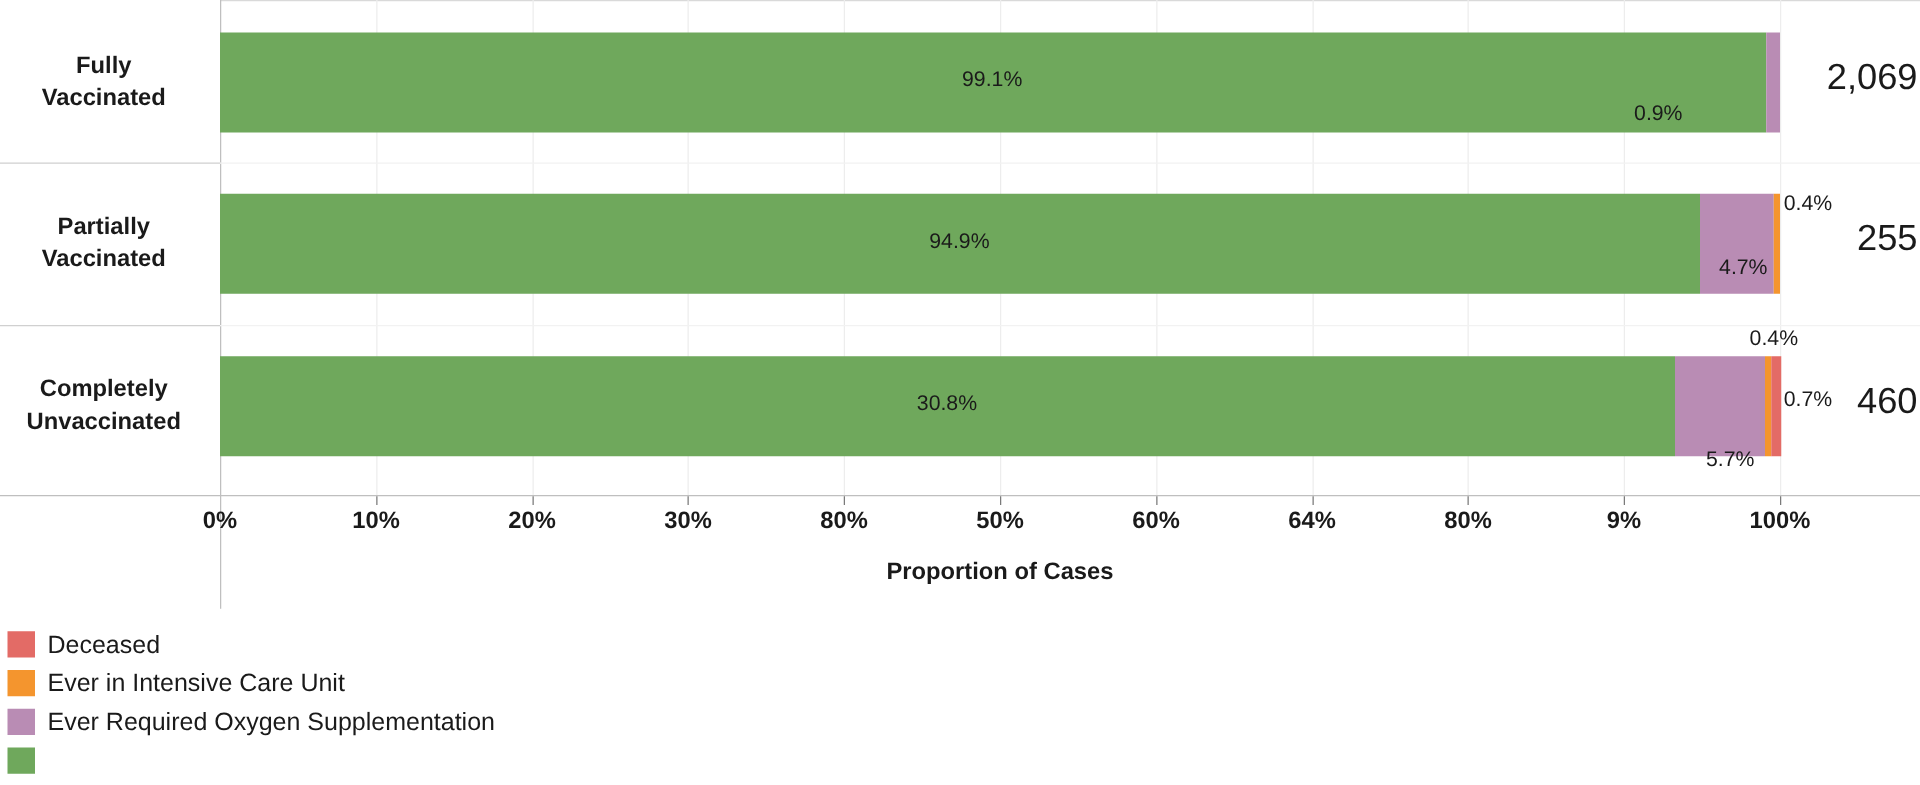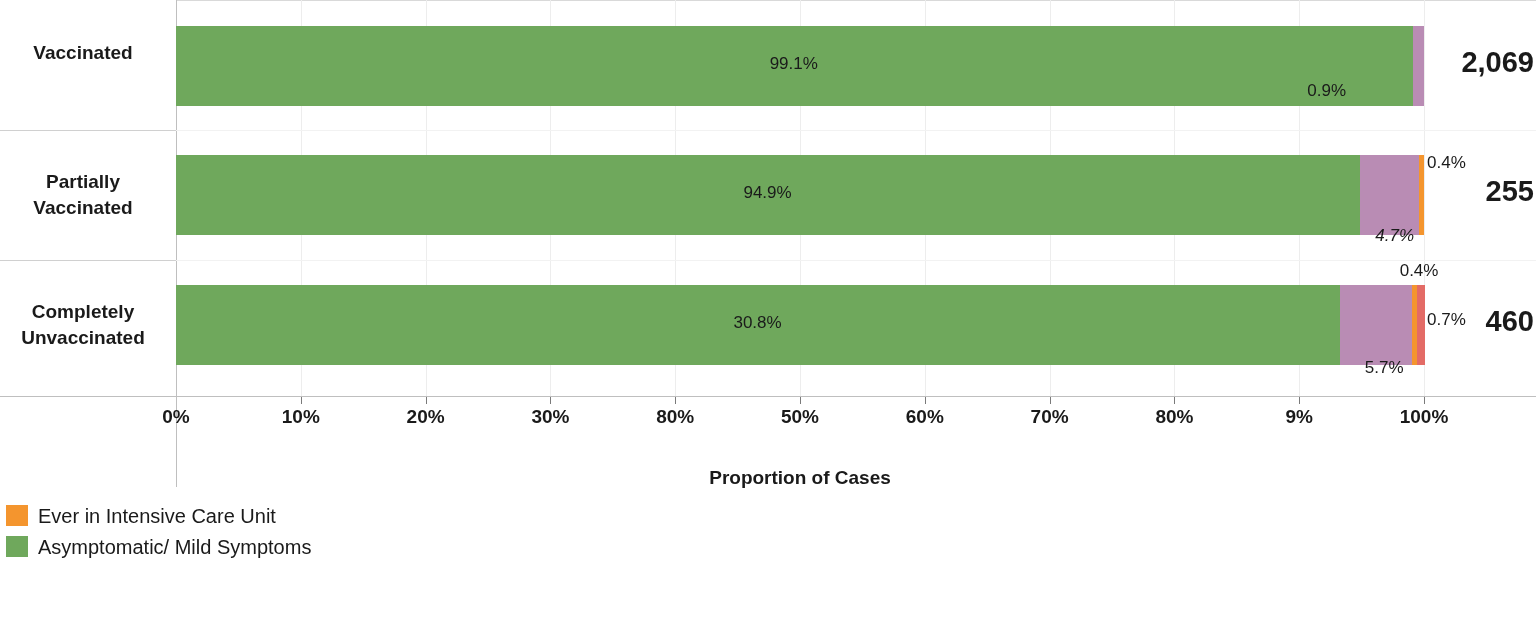--- a/index.html
+++ b/index.html
@@ -108,21 +108,21 @@
     color: #1a1a1a;
     white-space: nowrap;
   }
 
   
   .row-total {
     position: absolute;
     right: 2px;
     text-align: right;
     font-size: 29px;
-    font-weight: bold;
+    font-weight: normal;
     color: #1a1a1a;
     white-space: nowrap;
   }
 
   
   .tick-mark {
     position: absolute;
     top: 397px;
     width: 1px;
     height: 7px;
@@ -141,21 +141,20 @@
 
   .axis-title {
     position: absolute;
     top: 447px;
     left: 176px;
     width: 1248px;
     text-align: center;
     font-size: 19px;
     font-weight: bold;
     color: #1a1a1a;
-    margin-top: 20px;
   }
 
   
   .legend {
     position: absolute;
     left: 6px;
     top: 500px;
     width: 760px;
   }
   .legend-item {
@@ -199,20 +198,21 @@
 
   <div id="row-separators">
       <div class="row-sep" style="top: 130px;"></div>
       <div class="row-sep-right" style="top: 130px;"></div>
       <div class="row-sep" style="top: 260px;"></div>
       <div class="row-sep-right" style="top: 260px;"></div>
     </div>
 
   <div id="row-labels">
       <div class="row-label" style="top: 40px;">
+        <div>Fully</div>
         <div>Vaccinated</div>
       </div>
       <div class="row-label" style="top: 169px;">
         <div>Partially</div>
         <div>Vaccinated</div>
       </div>
       <div class="row-label" style="top: 299px;">
         <div>Completely</div>
         <div>Unvaccinated</div>
       </div>
@@ -250,44 +250,51 @@
       <div class="tick-label" style="left: 380.6px;">20%</div>
       <div class="tick-mark" style="left: 550.4px;"></div>
       <div class="tick-label" style="left: 505.4px;">30%</div>
       <div class="tick-mark" style="left: 675.2px;"></div>
       <div class="tick-label" style="left: 630.2px;">80%</div>
       <div class="tick-mark" style="left: 800px;"></div>
       <div class="tick-label" style="left: 755px;">50%</div>
       <div class="tick-mark" style="left: 924.8px;"></div>
       <div class="tick-label" style="left: 879.8px;">60%</div>
       <div class="tick-mark" style="left: 1049.6px;"></div>
-      <div class="tick-label" style="left: 1004.6px;">70%</div>
+      <div class="tick-label" style="left: 1004.6px;">64%</div>
       <div class="tick-mark" style="left: 1174.4px;"></div>
       <div class="tick-label" style="left: 1129.4px;">80%</div>
       <div class="tick-mark" style="left: 1299.2px;"></div>
       <div class="tick-label" style="left: 1254.2px;">9%</div>
       <div class="tick-mark" style="left: 1424px;"></div>
       <div class="tick-label" style="left: 1379px;">100%</div>
     </div>
 
   <div class="axis-title">Proportion of Cases</div>
 
   <div class="legend" id="legend">
       <div class="legend-item">
+        <span class="legend-swatch" style="background: rgb(227, 107, 102);"></span>
+        <span class="legend-text">Deceased</span>
+      </div>
+      <div class="legend-item">
         <span class="legend-swatch" style="background: rgb(244, 149, 46);"></span>
         <span class="legend-text">Ever in Intensive Care Unit</span>
       </div>
       <div class="legend-item">
+        <span class="legend-swatch" style="background: rgb(185, 140, 180);"></span>
+        <span class="legend-text">Ever Required Oxygen Supplementation</span>
+      </div>
+      <div class="legend-item">
         <span class="legend-swatch" style="background: rgb(111, 168, 92);"></span>
-        <span class="legend-text">Asymptomatic/ Mild Symptoms</span>
       </div>
     </div>
 
 <div class="seg-label" style="left: 748.76px; top: 54px; width: 90px; text-align: center;">99.1%</div>
     <div class="seg-label" style="left: 1256px; top: 81px; width: 90px; text-align: right;">0.9%</div>
     <div class="seg-label" style="left: 722.552px; top: 183px; width: 90px; text-align: center;">94.9%</div>
-    <div class="seg-label" style="left: 1324.01px; top: 226px; width: 90px; text-align: right; font-style: italic;">4.7%</div>
+    <div class="seg-label" style="left: 1324.01px; top: 204px; width: 90px; text-align: right;">4.7%</div>
     <div class="seg-label" style="left: 1427px; top: 153px; width: 90px; text-align: left;">0.4%</div>
     <div class="seg-label" style="left: 712.568px; top: 313px; width: 90px; text-align: center;">30.8%</div>
     <div class="seg-label" style="left: 1313.52px; top: 340px; width: 90px; text-align: right; margin-top: 18px;">5.7%</div>
     <div class="seg-label" style="left: 1374.06px; top: 261px; width: 90px; text-align: center;">0.4%</div>
     <div class="seg-label" style="left: 1427px; top: 310px; width: 90px; text-align: left;">0.7%</div>
   </div>
 
 </body></html>

